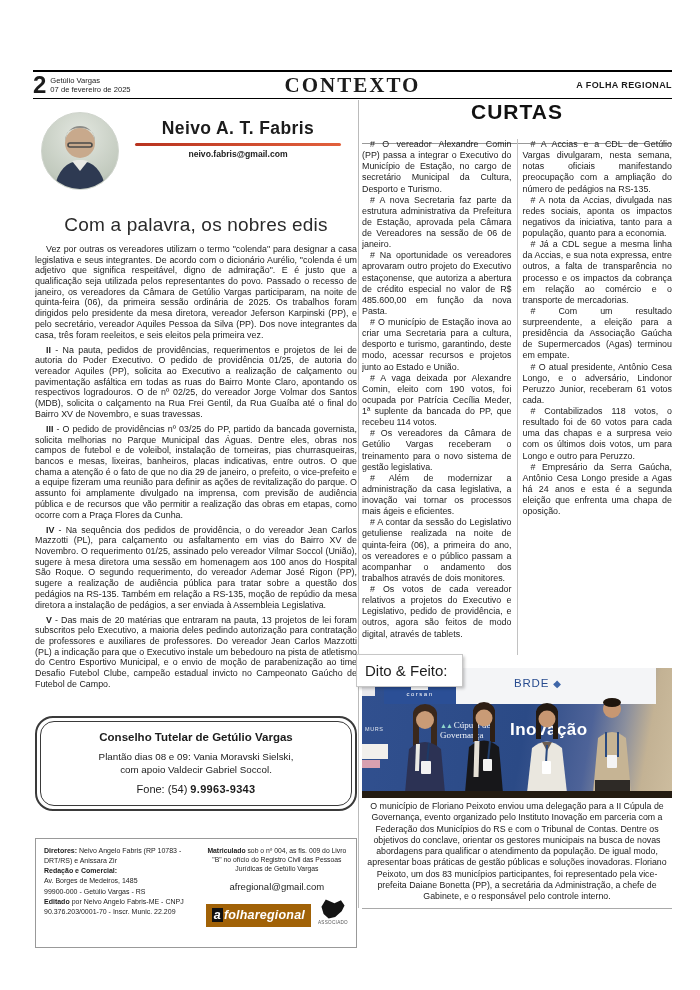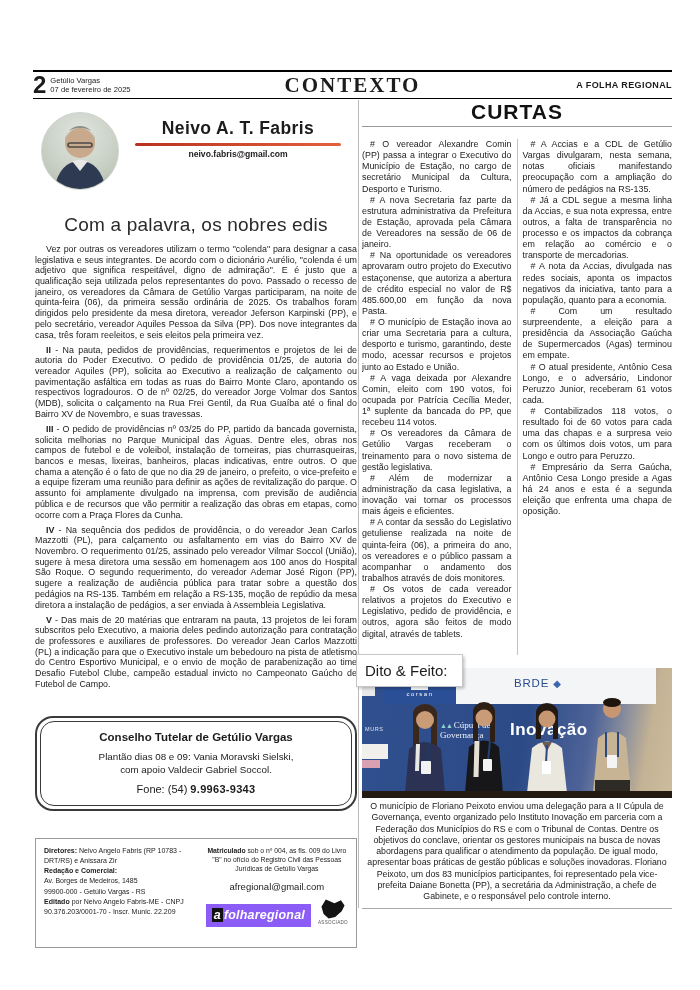--- a/index.html
+++ b/index.html
@@ -42,29 +42,29 @@
   .ct-phone{font-size:11px;margin-top:7px;}
   .ct-phone b{letter-spacing:.3px;}
   
   .exped{position:absolute;left:35px;top:838px;width:322px;height:110px;box-sizing:border-box;
          border:1px solid #999;display:flex;gap:8px;padding:7px 8px;font-size:7px;line-height:1.45;}
   .exped-l{flex:1.12;}
   .exped-r{flex:1;text-align:center;display:flex;flex-direction:column;align-items:center;}
   .matric{font-size:6.8px;line-height:1.35;}
   .exp-email{font-size:9.5px;margin:6px 0 5px;}
   .logo-row{display:flex;align-items:flex-end;gap:7px;}
-  .logobox{background:#8b5cf6;color:#fff;font-weight:bold;font-style:italic;
+  .logobox{background:#a16207;color:#fff;font-weight:bold;font-style:italic;
            font-size:12.5px;padding:2px 6px 3px;letter-spacing:.2px;white-space:nowrap;text-align:center;}
   .logobox .la{background:#111;padding:0 2px;margin-right:1px;}
   .assoc-wrap{display:flex;flex-direction:column;align-items:center;}
   .assoc{font-size:4.6px;color:#555;letter-spacing:.3px;}
   
   .curtas-hdr{position:absolute;left:362px;top:100px;width:310px;text-align:center;
               font-size:21px;font-weight:600;letter-spacing:1px;color:#111;
-              border-bottom:1px solid #999;padding-bottom:2px;}
+              border-bottom:1px solid #999;padding-bottom:19px;}
   .curtas-cols{position:absolute;left:362px;top:139px;width:310px;height:516px;overflow:hidden;
                column-count:2;column-gap:11px;column-fill:auto;column-rule:1px solid #c2c2c2;
                font-size:8.9px;line-height:1.25;}
   .ci{text-align:justify;text-indent:8px;margin:0;}
   
   .dito-label{position:absolute;left:356px;top:654px;z-index:5;background:#fff;
               border:1px solid #c6c6c6;box-shadow:1.5px 1.5px 3px rgba(0,0,0,.25);
               font-size:15px;padding:7px 14px 7px 8px;}
   .photo{position:absolute;left:362px;top:668px;width:310px;height:130px;overflow:hidden;
          background:linear-gradient(100deg,#31508f 0%,#2b4a86 52%,#4e6398 72%,#8b8f9d 82%,#c3b294 90%,#cdbd9f 100%);}
@@ -176,22 +176,22 @@
     <p class="ci"># O vereador Alexandre Comin (PP) passa a integrar o Executivo do Município de Estação, no cargo de secretário Municipal da Cultura, Desporto e Turismo.</p>
     <p class="ci"># A nova Secretaria faz parte da estrutura administrativa da Prefeitura de Estação, aprovada pela Câmara de Vereadores na sessão de 06 de janeiro.</p>
     <p class="ci"># Na oportunidade os vereadores aprovaram outro projeto do Executivo estaçonense, que autoriza a abertura de crédito especial no valor de R$ 485.600,00 em função da nova Pasta.</p>
     <p class="ci"># O município de Estação inova ao criar uma Secretaria para a cultura, desporto e turismo, garantindo, deste modo, acessar recursos e projetos junto ao Estado e União.</p>
     <p class="ci"># A vaga deixada por Alexandre Comin, eleito com 190 votos, foi ocupada por Patrícia Cecília Meder, 1ª suplente da bancada do PP, que recebeu 114 votos.</p>
     <p class="ci"># Os vereadores da Câmara de Getúlio Vargas receberam o treinamento para o novo sistema de gestão legislativa.</p>
     <p class="ci"># Além de modernizar a administração da casa legislativa, a inovação vai tornar os processos mais ágeis e eficientes.</p>
     <p class="ci"># A contar da sessão do Legislativo getuliense realizada na noite de quinta-feira (06), a primeira do ano, os vereadores e o público passam a acompanhar o andamento dos trabalhos através de dois monitores.</p>
     <p class="ci"># Os votos de cada vereador relativos a projetos do Executivo e Legislativo, pedido de providência, e outros, agora são feitos de modo digital, através de tablets.</p>
     <p class="ci"># A Accias e a CDL de Getúlio Vargas divulgaram, nesta semana, notas oficiais manifestando preocupação com a ampliação do número de pedágios na RS-135.</p>
+    <p class="ci"># A nota da Accias, divulgada nas redes sociais, aponta os impactos negativos da iniciativa, tanto para a população, quanto para a economia.</p>
     <p class="ci"># Já a CDL segue a mesma linha da Accias, e sua nota expressa, entre outros, a falta de transparência no processo e os impactos da cobrança em relação ao comércio e o transporte de mercadorias.</p>
-    <p class="ci"># A nota da Accias, divulgada nas redes sociais, aponta os impactos negativos da iniciativa, tanto para a população, quanto para a economia.</p>
     <p class="ci"># Com um resultado surpreendente, a eleição para a presidência da Associação Gaúcha de Supermercados (Agas) terminou em empate.</p>
     <p class="ci"># O atual presidente, Antônio Cesa Longo, e o adversário, Lindonor Peruzzo Junior, receberam 61 votos cada.</p>
     <p class="ci"># Contabilizados 118 votos, o resultado foi de 60 votos para cada uma das chapas e a surpresa veio com os últimos dois votos, um para Longo e outro para Peruzzo.</p>
     <p class="ci"># Empresário da Serra Gaúcha, Antônio Cesa Longo preside a Agas há 24 anos e esta é a segunda eleição que enfrenta uma chapa de oposição.</p>
 
   </div>
 
   <div class="dito-label">Dito &amp; Feito:</div>
 
   <div class="photo">

